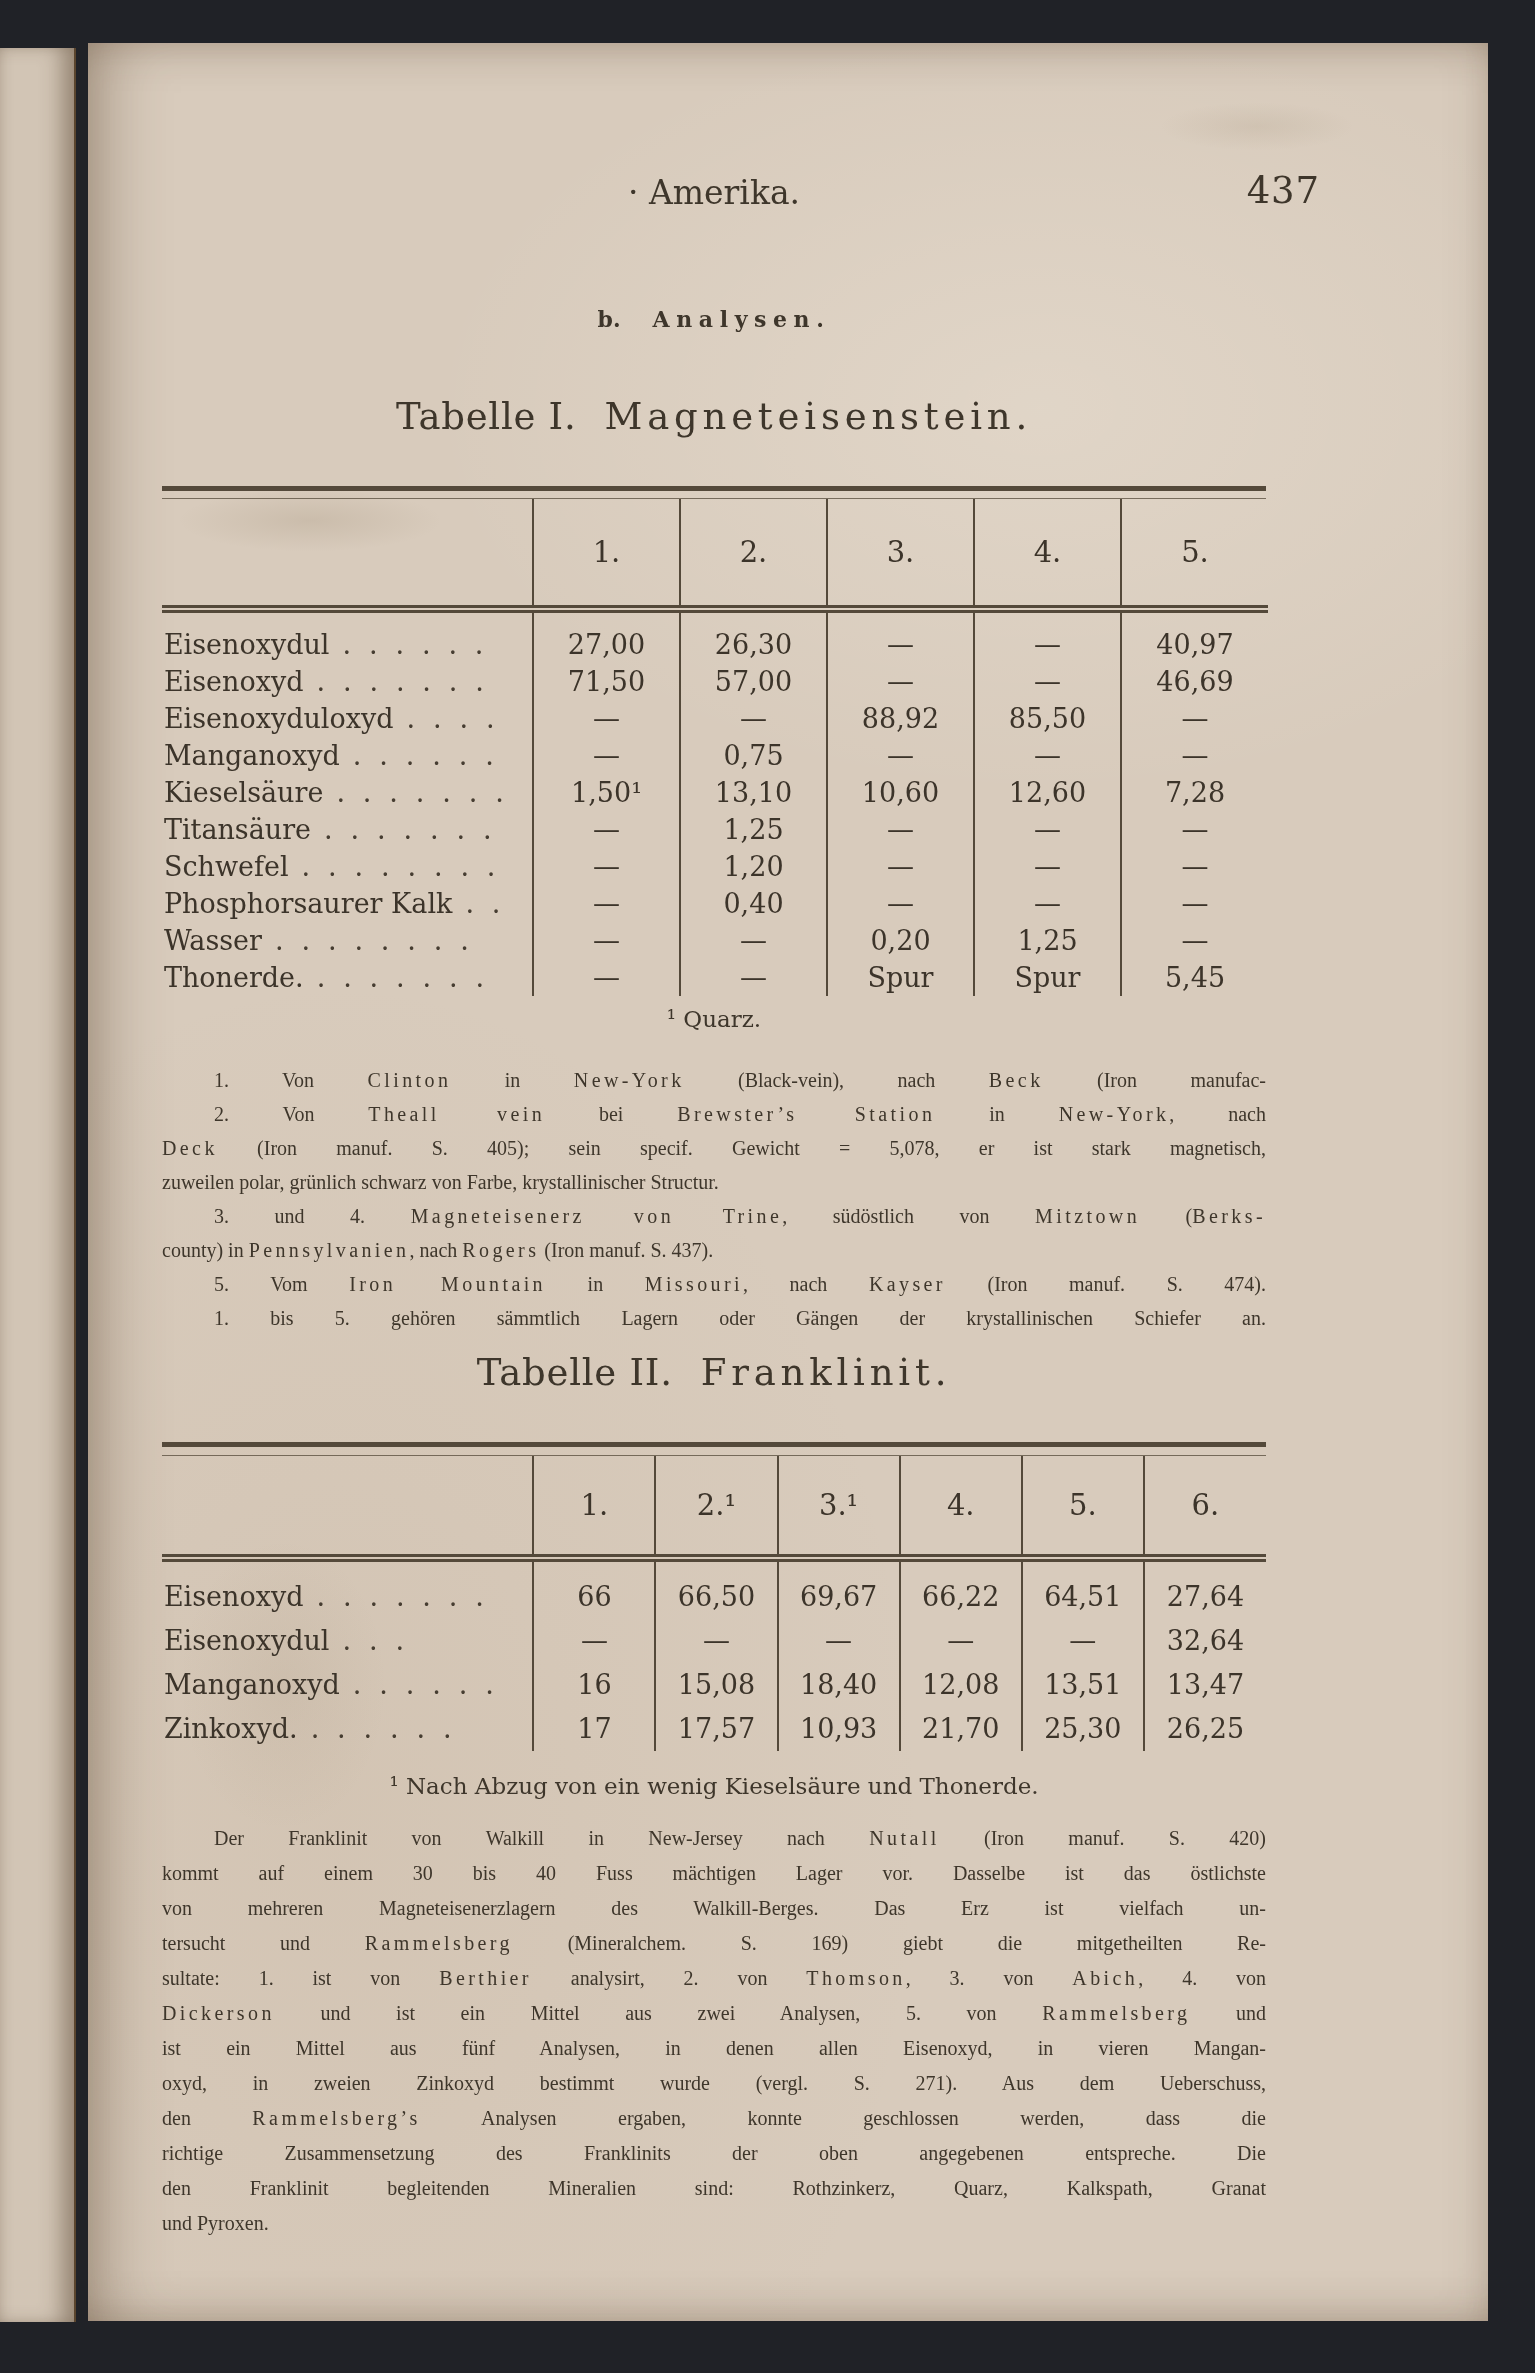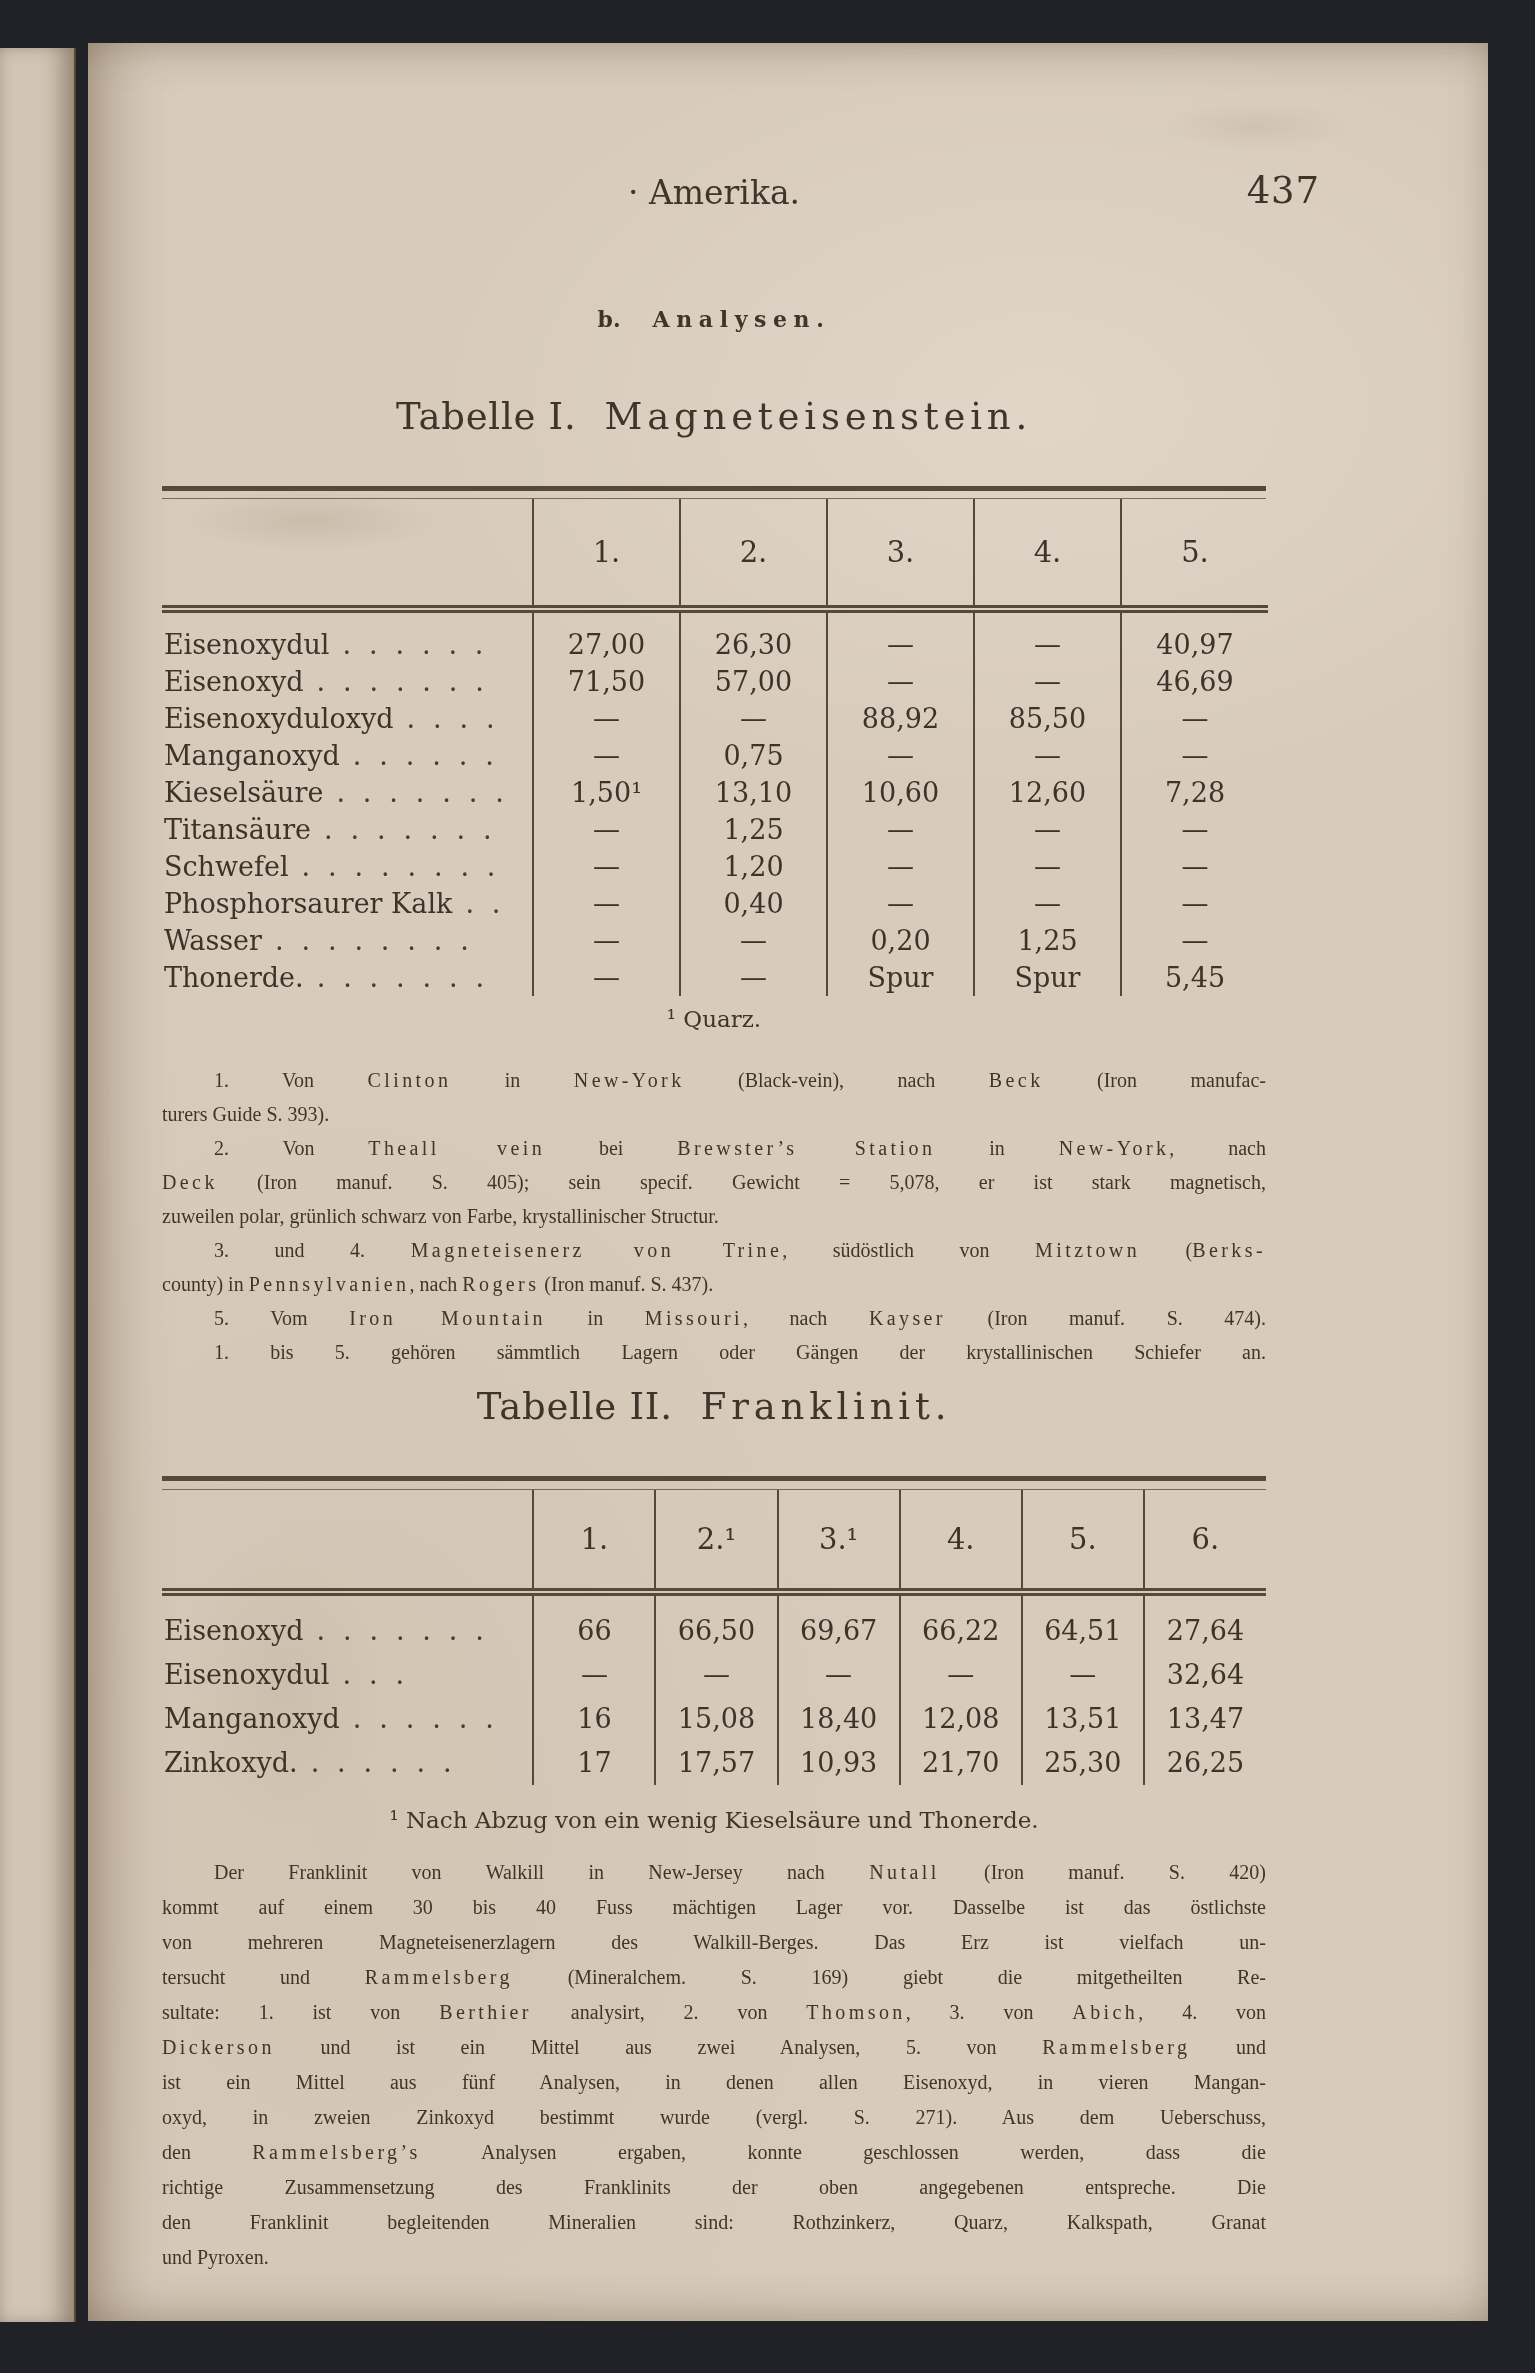--- a/index.html
+++ b/index.html
@@ -193,21 +193,20 @@
               <td class="val">Spur</td>
               <td class="val">Spur</td>
               <td class="val">5,45</td>
             </tr>
           </tbody>
       </table>
       <div class="fn">¹ Quarz.</div>
 
       <div class="notes">
           <div class="tline just ind"><span>1.  Von </span><span class="sp">Clinton</span><span> in </span><span class="sp">New-York</span><span> (Black-vein), nach </span><span class="sp">Beck</span><span> (Iron manufac-</span></div>
-          <div class="tline"><span>turers Guide S. 393).</span></div>
           <div class="tline just ind"><span>2.  Von </span><span class="sp">Theall vein</span><span> bei </span><span class="sp">Brewster’s Station</span><span> in </span><span class="sp">New-York</span><span>, nach</span></div>
           <div class="tline just"><span class="sp">Deck</span><span> (Iron manuf. S. 405); sein specif. Gewicht = 5,078, er ist stark magnetisch,</span></div>
           <div class="tline"><span>zuweilen polar, grünlich schwarz von Farbe, krystallinischer Structur.</span></div>
           <div class="tline just ind"><span>3. und 4.  </span><span class="sp">Magneteisenerz von Trine</span><span>, südöstlich von </span><span class="sp">Mitztown</span><span> (</span><span class="sp">Berks-</span></div>
           <div class="tline"><span>county) in </span><span class="sp">Pennsylvanien</span><span>, nach </span><span class="sp">Rogers</span><span> (Iron manuf. S. 437).</span></div>
           <div class="tline just ind"><span>5.  Vom </span><span class="sp">Iron Mountain</span><span> in </span><span class="sp">Missouri</span><span>, nach </span><span class="sp">Kayser</span><span> (Iron manuf. S. 474).</span></div>
           <div class="tline just ind"><span>1. bis 5. gehören sämmtlich Lagern oder Gängen der krystallinischen Schiefer an.</span></div>
         </div>
 
       <div class="tab-title tt2">

